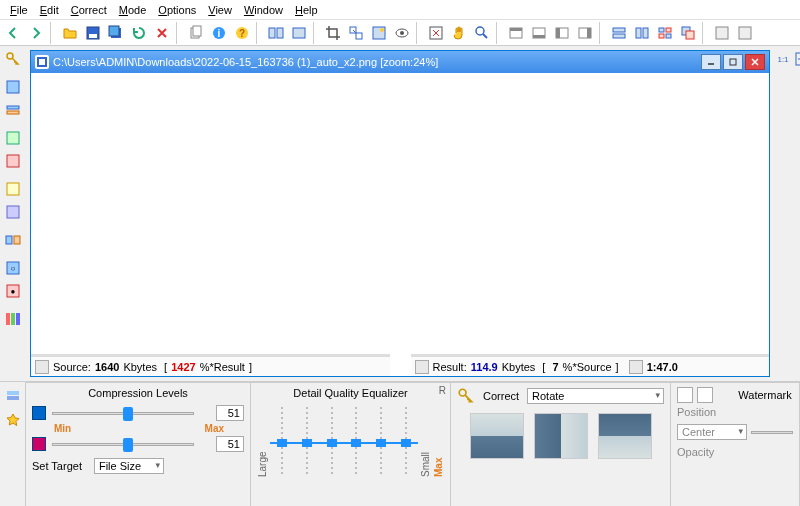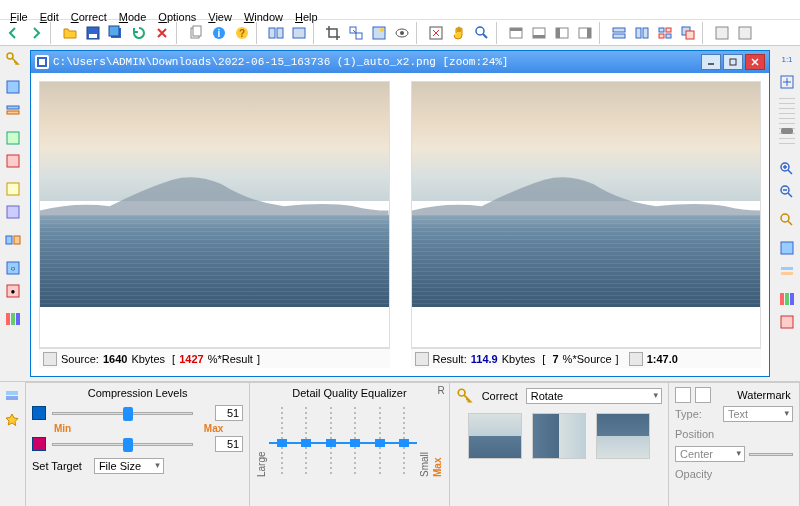--- a/index.html
+++ b/index.html
@@ -1,41 +1,41 @@
 <!DOCTYPE html>
 <html><head>
 <meta charset="utf-8">
 <style>
 * { box-sizing: border-box; margin: 0; padding: 0; }
 body { font-family: "Segoe UI", Tahoma, sans-serif; font-size: 11px; background: #f0f0f0; width: 800px; height: 506px; overflow: hidden; position: relative; }
 
-.menubar { height: 20px; background: #fff; border-bottom: 1px solid #e0e0e0; display: flex; align-items: flex-start; padding: 9px 4px; }
+.menubar { height: 20px; background: #fff; border-bottom: 1px solid #e0e0e0; display: flex; align-items: center; padding: 9px 4px; }
 .menu-item { padding: 2px 6px; cursor: pointer; }
 .menu-underline { text-decoration: underline; }
 
 .toolbar { height: 26px; background: #fff; border-bottom: 1px solid #ccc; display: flex; align-items: center; padding: 0 2px; gap: 1px; }
 .tb-btn { width: 22px; height: 22px; display: flex; align-items: center; justify-content: center; border: 1px solid transparent; cursor: pointer; position: relative; }
 .tb-sep { width: 6px; height: 22px; border-left: 1px solid #ccc; margin: 0 2px; }
 
 .main-area { position: absolute; top: 46px; left: 0; right: 0; bottom: 125px; display: flex; }
 .left-toolbar { width: 26px; background: #f0f0f0; display: flex; flex-direction: column; gap: 1px; padding: 2px 0; }
 .side-btn { width: 22px; height: 22px; margin: 0 auto; border: 1px solid transparent; display: flex; align-items: center; justify-content: center; cursor: pointer; }
 .side-sep { height: 4px; }
 
-.right-toolbar { width: 26px; background: #f0f0f0; display: flex; flex-direction: column; gap: 1px; padding: 2px 0; }
+.right-toolbar { width: 26px; background: #f0f0f0; display: flex; flex-direction: row; gap: 1px; padding: 2px 0; }
 
 .doc-window { flex: 1; margin: 4px; background: #fff; border: 1px solid #0078d7; display: flex; flex-direction: column; }
 .titlebar { height: 22px; background: linear-gradient(#6badf6,#3d8be8); color: #fff; display: flex; align-items: center; padding: 0 4px; gap: 4px; }
 .titlebar-icon { width: 14px; height: 14px; background: #fff; border-radius: 2px; display: flex; align-items: center; justify-content: center; }
-.title-text { flex: 1; font-size: 11px; color: #fff; white-space: nowrap; overflow: hidden; font-family: Liberation Mono, monospace; }
+.title-text { flex: 1; font-size: 11px; color: #fff; white-space: nowrap; overflow: hidden; }
 .win-btns { display: flex; gap: 2px; }
 .win-btn { width: 20px; height: 16px; display: flex; align-items: center; justify-content: center; cursor: pointer; border: 1px solid #4a7cb8; background: #d9e8f9; }
 .win-btn.close { background: #e04343; border-color: #b03030; }
 
-.doc-body { flex: 1; display: flex; background: #fff; padding: 8px; gap: 21px; }
+.doc-body { flex: 1; display: flex; background: #fff; gap: 21px; align-items: flex-end; }
 .img-panel { flex: 1; display: flex; flex-direction: column; }
 .img-canvas { flex: 1; background: #fff; border: 1px solid #ddd; position: relative; overflow: hidden; }
 .landscape { position: absolute; inset: 0; }
 .sky { position: absolute; top: 0; left: 0; right: 0; height: 45%; background: linear-gradient(180deg,#d4c9b8 0%,#e8d9c4 30%,#f0e6d5 55%,#d8e0e0 80%,#c8d4d8 100%); }
 .mountain { position: absolute; top: 30%; left: 0; right: 0; height: 25%; }
 .mountain svg { width: 100%; height: 100%; }
 .sea { position: absolute; top: 50%; left: 0; right: 0; bottom: 15%; background: linear-gradient(180deg,#8aa5b8 0%,#6d8ca5 15%,#5a7a95 40%,#4a6a85 70%,#3a5a75 100%); }
 .sea::after { content:""; position:absolute; inset:0; background-image: repeating-linear-gradient(180deg,rgba(255,255,255,0.15) 0 1px,transparent 1px 4px); opacity:.6; }
 .paper { position: absolute; bottom: 0; left: 0; right: 0; height: 15%; background: #fff; }
 
@@ -610,24 +610,20 @@
 
   <div class="panel watermark">
     <div style="display:flex;align-items:center;gap:24px">
       <div class="wm-icons">
         <div class="wm-ic"></div>
         <div class="wm-ic"></div>
       </div>
       <span style="flex:1;text-align:center">Watermark</span>
     </div>
     <div class="wm-row">
-      <label>Type:</label>
-      <div class="select">Text</div>
-    </div>
-    <div class="wm-row">
       <label>Position</label>
     </div>
     <div class="wm-row">
       <div class="select" style="width:70px">Center</div>
       <div class="opacity-slider">
           <div class="slider-track"></div>
         </div>
     </div>
     <div class="wm-row">
       <label>Opacity</label>

